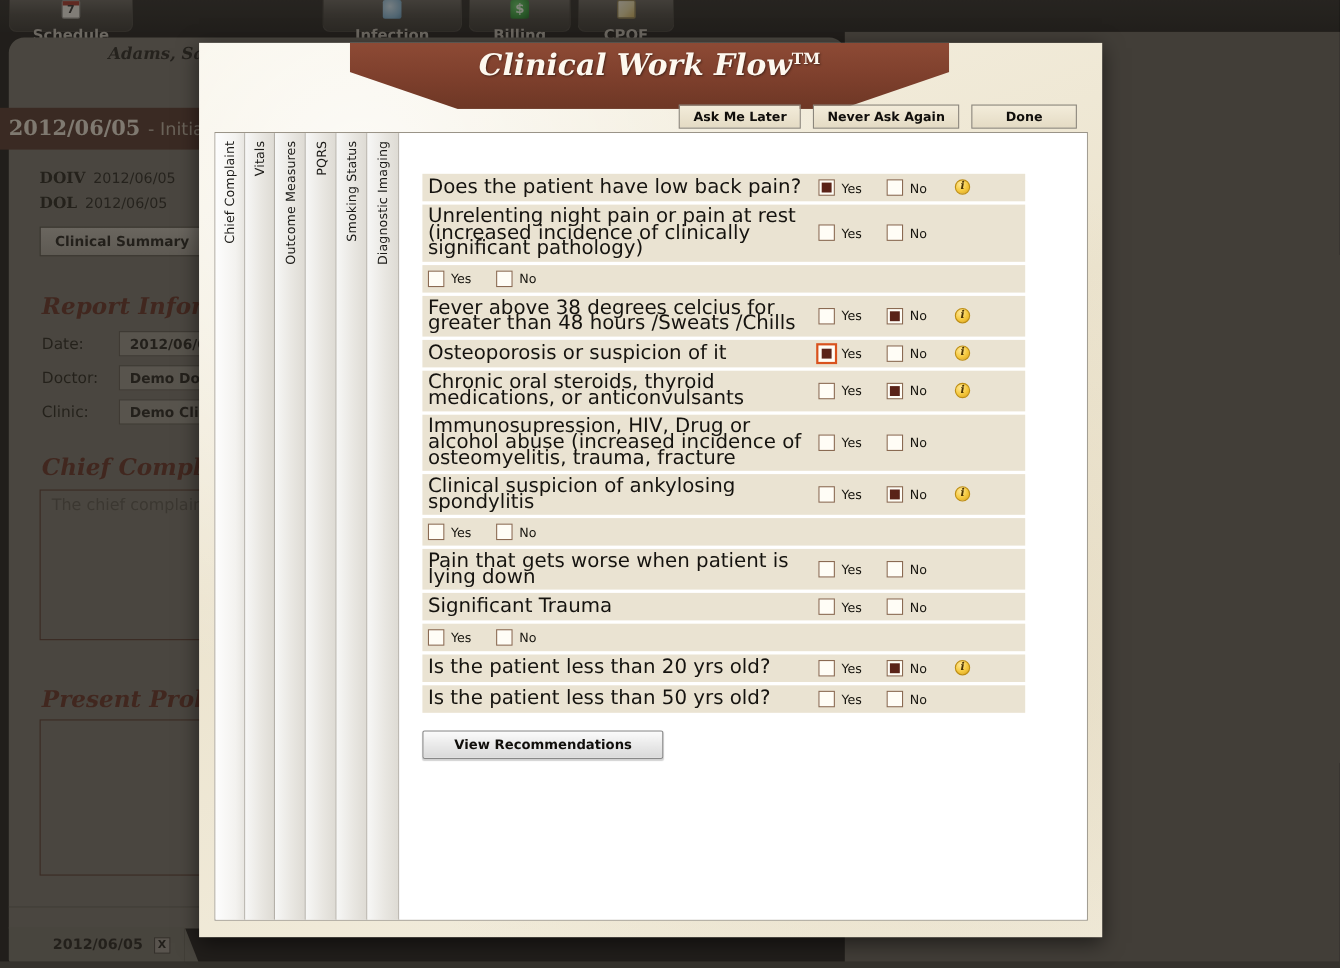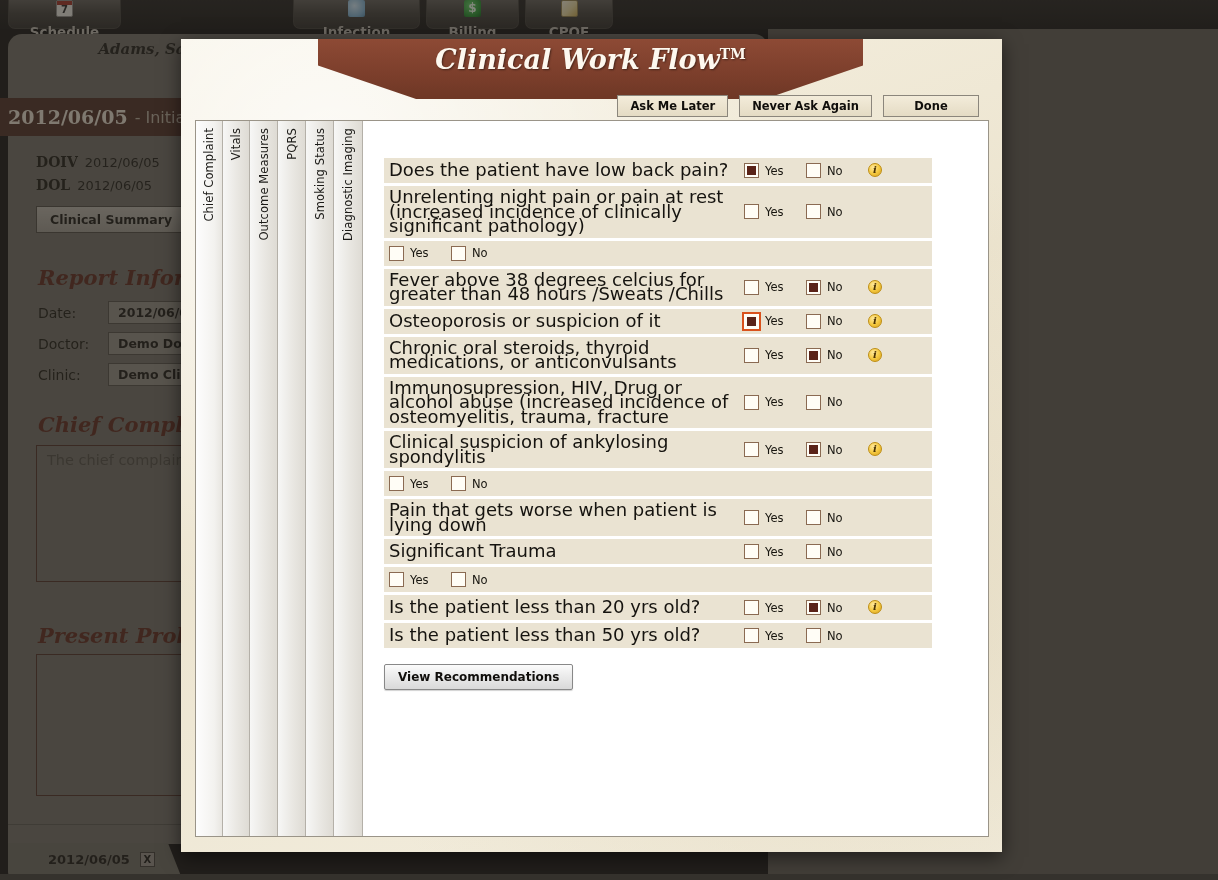--- a/index.html
+++ b/index.html
@@ -326,21 +326,21 @@
     font-style: italic; font-weight: bold;
     font-size: 10px; color: #4a3305;
     display: flex; align-items: center; justify-content: center;
     line-height: 1;
     cursor: pointer;
   }
   .infoi.hidden { visibility: hidden; }
 
   #btn-view-recs {
     margin-top: 13px; margin-left: 0;
-    padding: 5px 13px;
+    padding: 5px 28px;
     background: linear-gradient(180deg, #fbfbfb 0%, #e9e9e9 52%, #d9d9d9 100%);
     border: 1px solid #888;
     border-radius: 2px;
     font-size: 12px; font-weight: bold; color: #100e0b;
     cursor: pointer;
     display: inline-block;
     box-shadow: 0 1px 1px rgba(0,0,0,0.18);
   }
 </style>
 </head>

